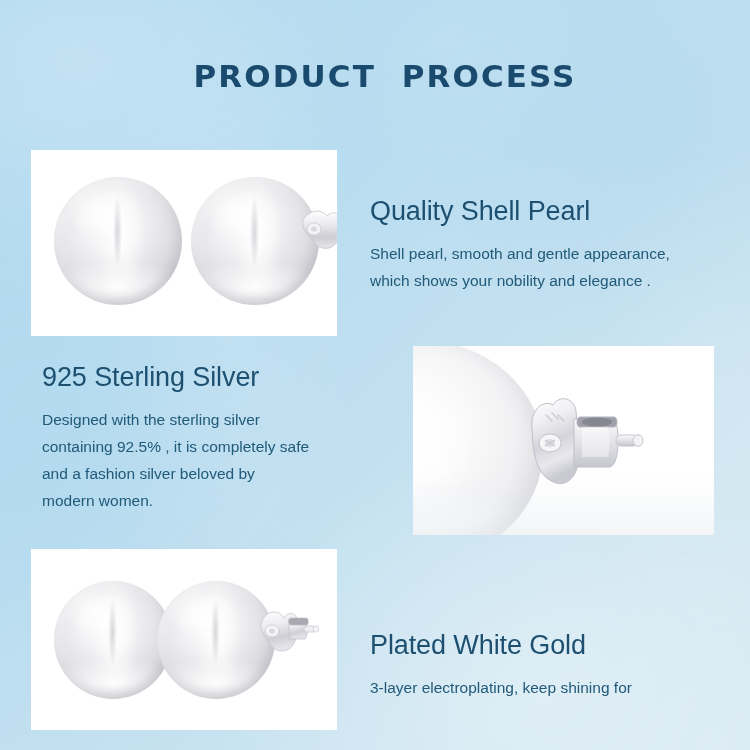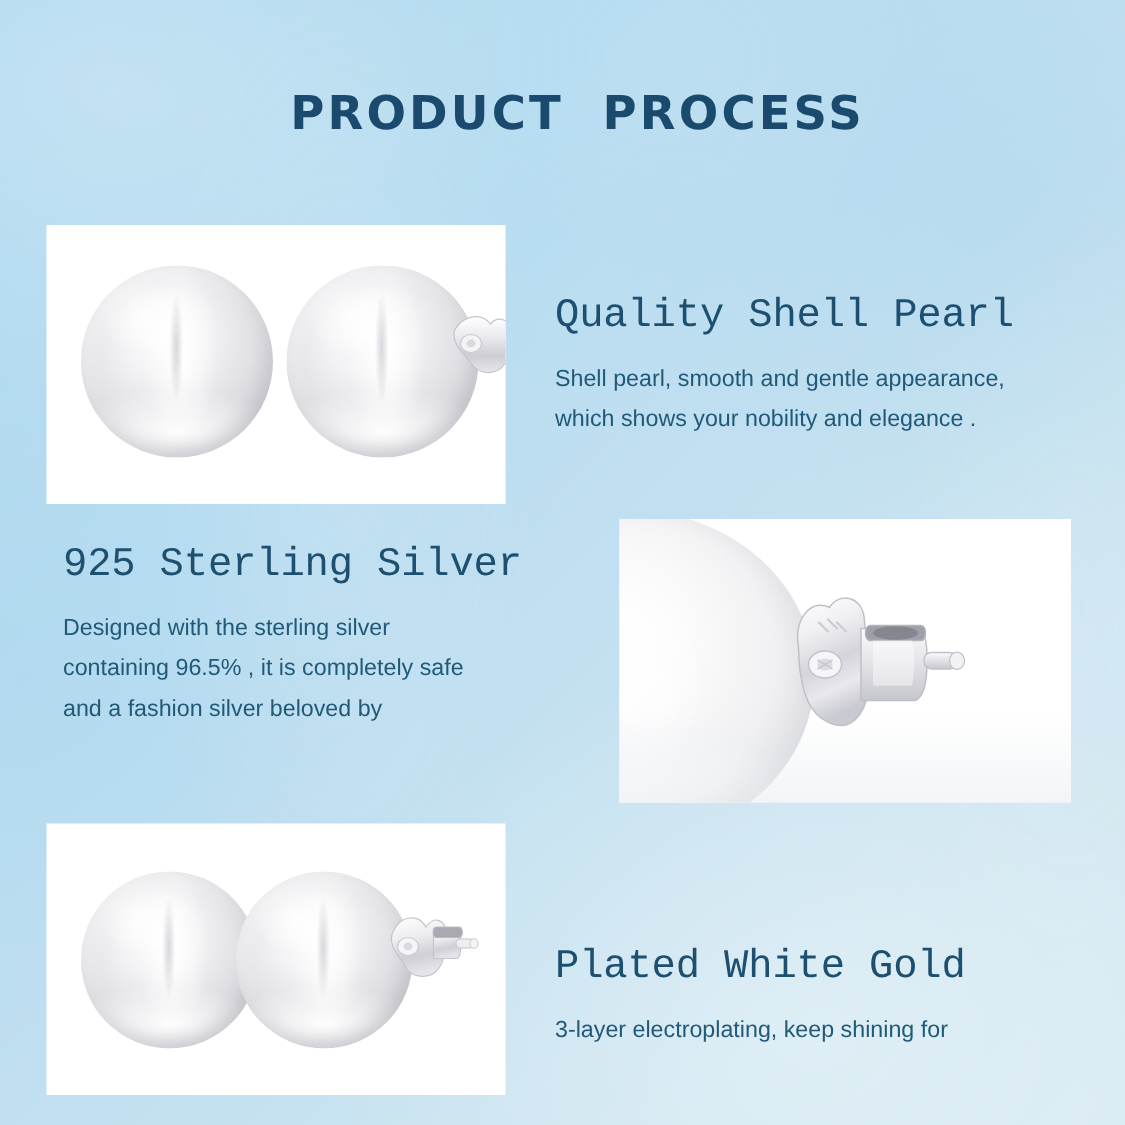--- a/index.html
+++ b/index.html
@@ -134,21 +134,21 @@
   .c2-shadow {
     position: absolute;
     left: 0; bottom: 0;
     width: 301px; height: 60px;
     background: linear-gradient(to top, rgba(232,236,240,0.55), rgba(255,255,255,0));
   }
 
   
   .tblock { position: absolute; }
   .heading {
-    font-family: Liberation Mono, monospace;
+    font-family: Liberation Sans, sans-serif;
     font-size: 27px;
     font-weight: 400;
     color: #1d5070;
     letter-spacing: -0.1px;
     white-space: nowrap;
   }
   .body-line {
     font-family: Liberation Sans, sans-serif;
     font-size: 15.5px;
     color: #215a79;
@@ -197,22 +197,23 @@
   <div class="body-wrap">
     <div class="body-line">Shell pearl, smooth and gentle appearance,</div>
     <div class="body-line">which shows your nobility and elegance .</div>
   </div>
 </div>
 
 <div class="tblock t2">
   <div class="heading">925 Sterling Silver</div>
   <div class="body-wrap">
     <div class="body-line">Designed with the sterling silver</div>
-    <div class="body-line">containing 96.5% , it is completely safe</div>
+    <div class="body-line">containing 92.5% , it is completely safe</div>
     <div class="body-line">and a fashion silver beloved by</div>
+    <div class="body-line">modern women.</div>
   </div>
 </div>
 
 <div class="card card-2">
   <div class="c2-bigpearl"></div>
   <div class="clutch c2-clutch">
     <svg viewBox="0 0 128 104">
       <defs>
         <linearGradient id="sil2" x1="0" y1="0" x2="0.25" y2="1">
           <stop offset="0%" stop-color="#ffffff"></stop>

